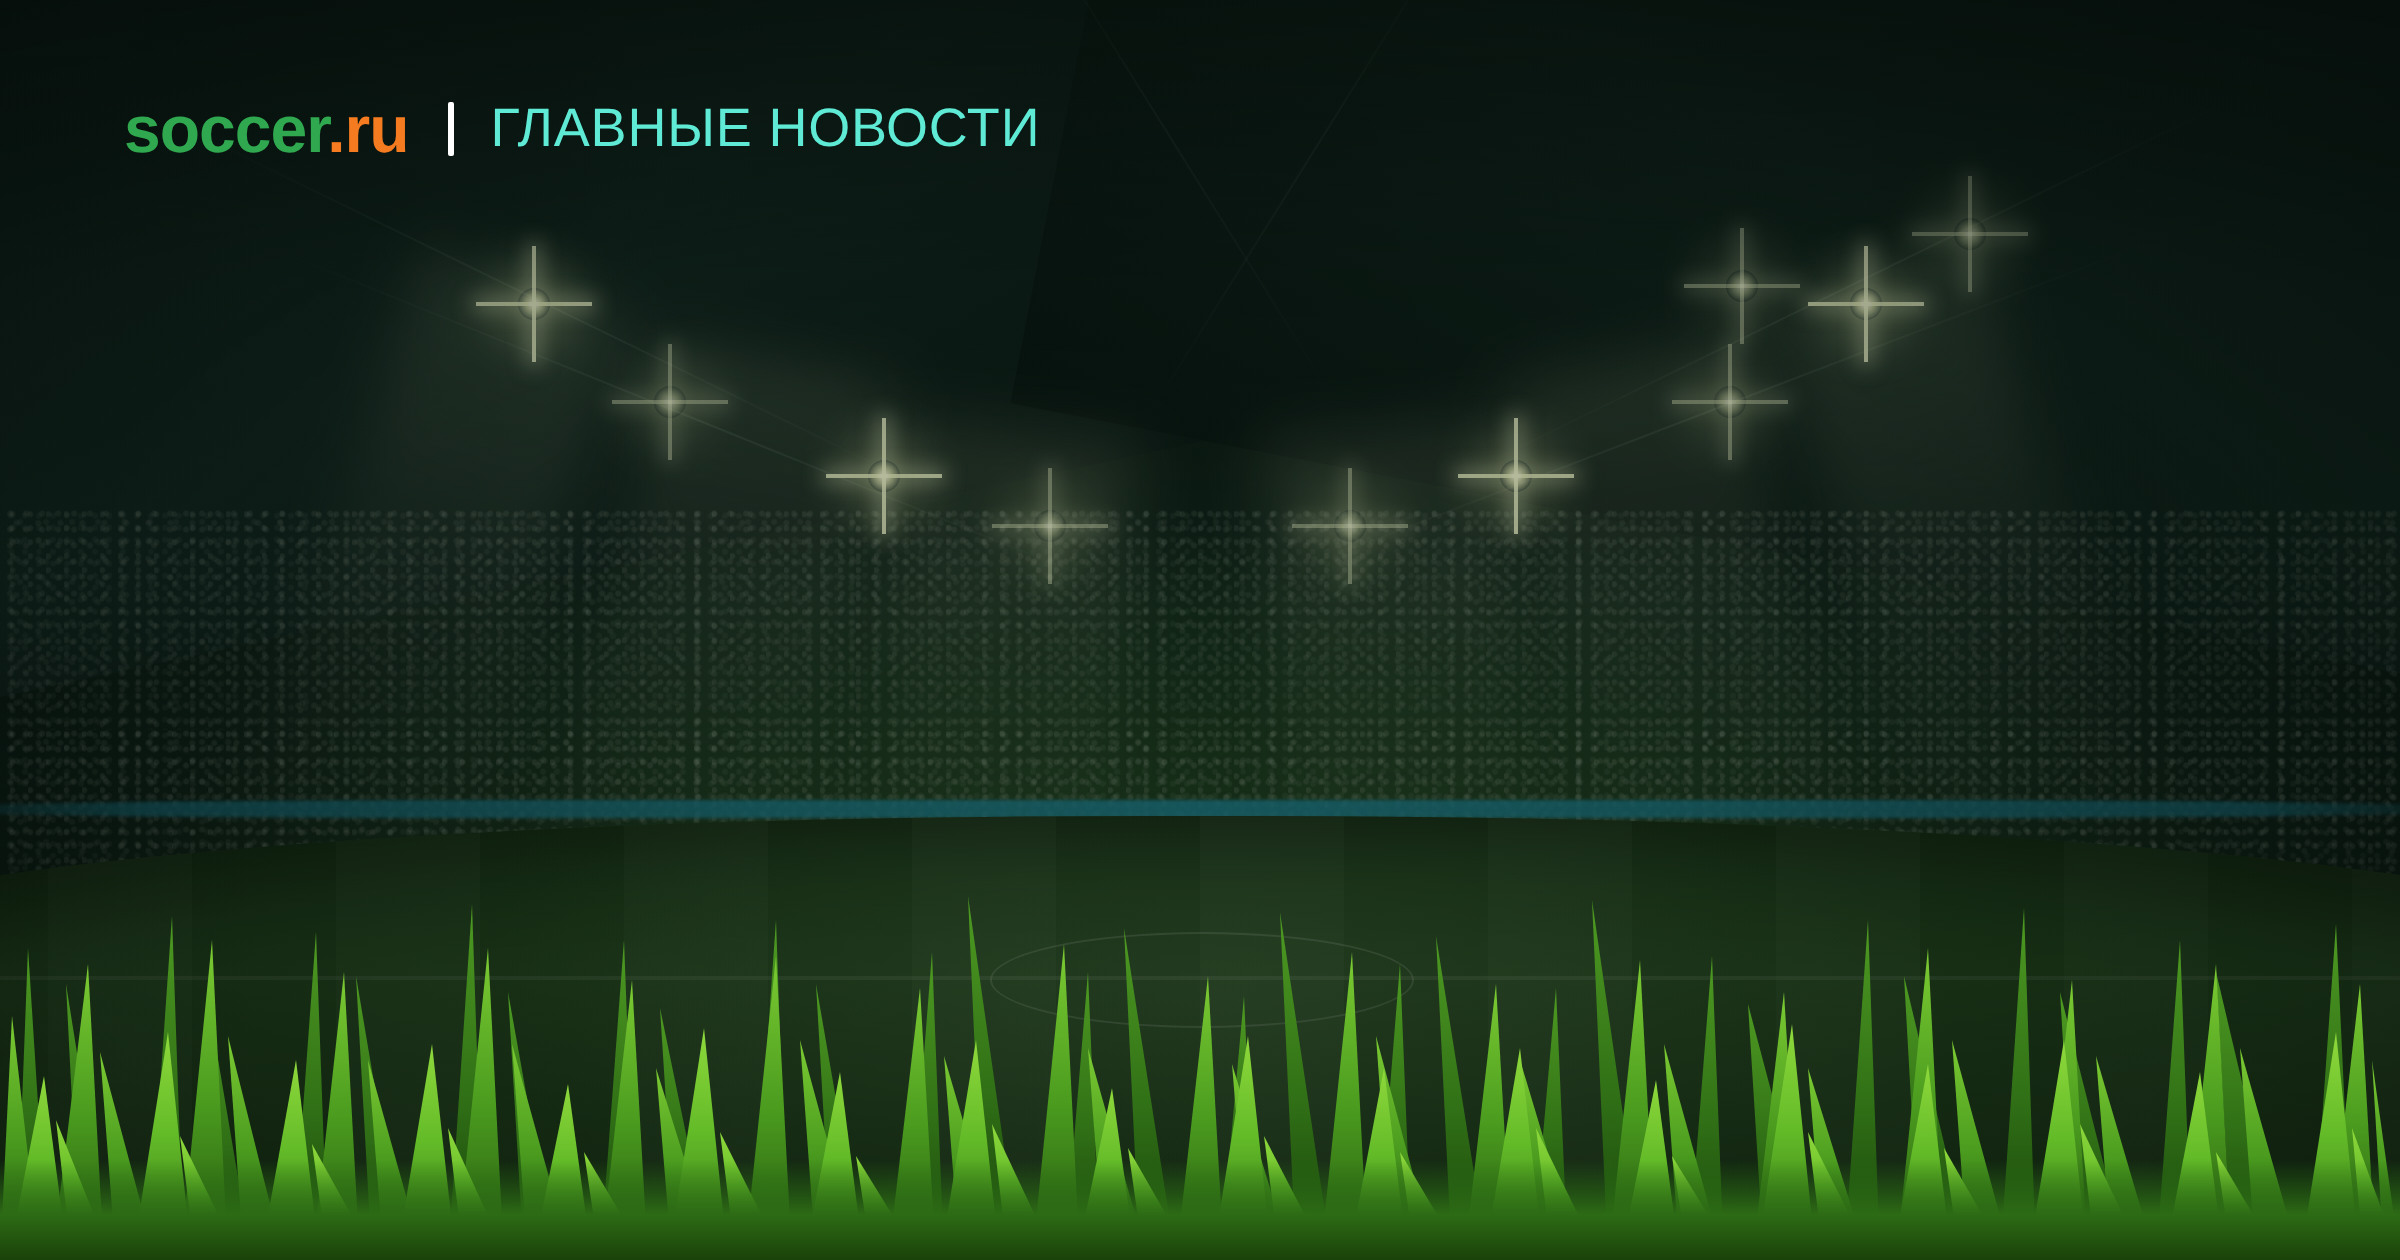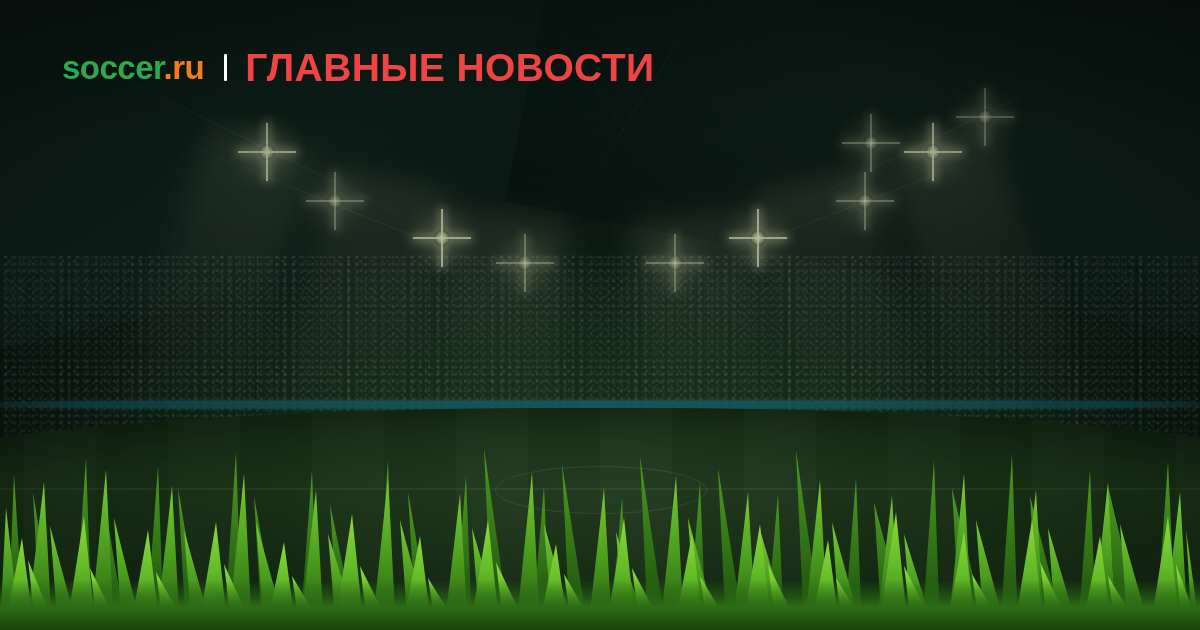--- a/index.html
+++ b/index.html
@@ -185,23 +185,23 @@
   .logo .word { color: #2fa84f; }
   .logo .tld  { color: #f47b20; }
   .sep {
     display: inline-block;
     width: 3px; height: 27px;
     background: #ffffff;
     margin: 0 18px 0 20px;
     border-radius: 1px;
   }
   .section-title {
-    color: #ef4444;
-    font-size: 39px;
-    font-weight: 700;
+    color: #5eead4;
+    font-size: 27px;
+    font-weight: 400;
     letter-spacing: 0.4px;
     white-space: nowrap;
     line-height: 1;
   }
 
   
   .headline {
     position: absolute; left: 62px; top: 258px;
     width: 1090px;
     z-index: 20;

